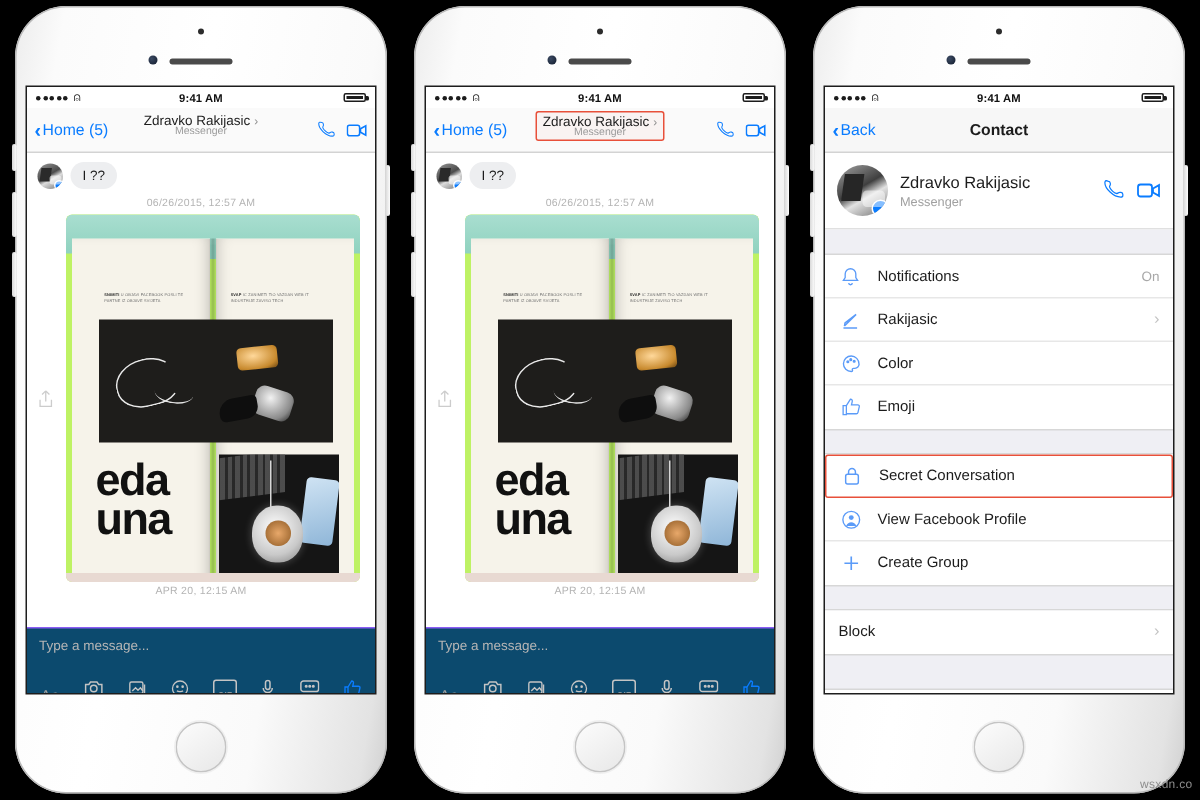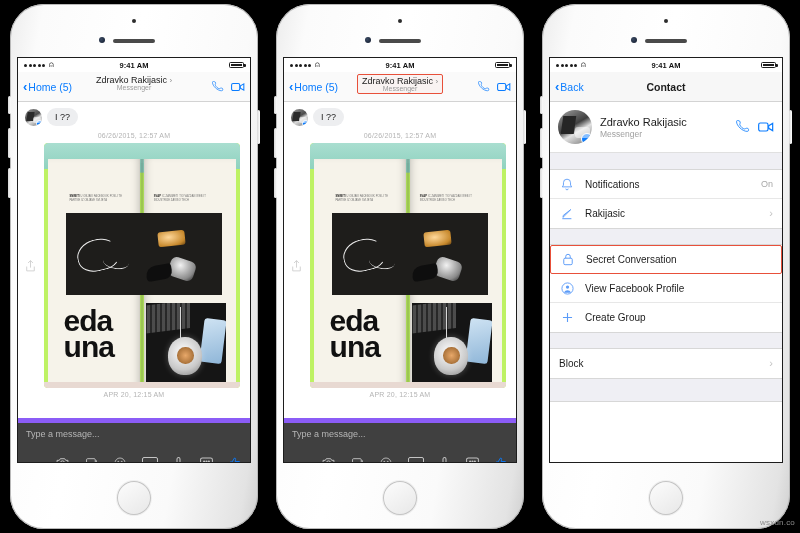--- a/index.html
+++ b/index.html
@@ -135,21 +135,21 @@
   .applelog { position:absolute; left:28%; top:34px; width:34px; height:38px;
           background:radial-gradient(circle at 45% 40%, #ffffff, #c9c9c9 60%, #7d7d7d);
           border-radius:48% 48% 46% 46%; box-shadow:0 0 6px rgba(255,255,255,.25); }
   .applelog::after{ content:""; position:absolute; left:26%; top:26%; width:48%; height:44%;
           border-radius:50%; background:radial-gradient(circle,#e8a86a,#8e5a24); }
   .chain { position:absolute; left:43%; top:4px; width:1px; height:32px; background:#d8d8d8; }
   .bot-shade { position:absolute; left:0; right:0; bottom:0; height:6px; background:#e8d9d2; }
 
   
   .composer { position:absolute; left:0; right:0; bottom:0; height:44px;
-              background:#404040; border-top:5px solid #8b5cf6; }
+              background:#0c4a6e; border-top:1px solid #8b5cf6; }
   .inputrow { height:22px; display:flex; align-items:center; padding:0 8px;
               font-size:9px; color:#b5b5b5; }
   .toolrow { height:21px; display:flex; justify-content:space-between;
              padding:0 9px; color:#c4c4c4;margin-top:12px; }
   .tool { display:flex; align-items:center; justify-content:center; }
   .tool.aa { font-size:10.5px; color:#9e9e9e; font-weight:500; }
   .tool.gif { font-size:5.5px; border:1.1px solid #c4c4c4; border-radius:2px;
               padding:1px 2px; letter-spacing:.2px; color:#b0b0b0; font-weight:bold; }
 
   
@@ -511,20 +511,39 @@
         <div class="c-row">
           <span class="c-ic">
             <svg width="13" height="13" viewBox="0 0 20 20" fill="none" stroke="#5b9bf8" stroke-width="1.5">
                 <path d="M3 16L15 4M3 16l.6-3.2L15 4"></path>
                 <path d="M2 18h14"></path>
               </svg>
           </span>
           <span class="c-label">Rakijasic</span>
           <span class="c-chev">›</span>
         </div>
+        <div class="c-row">
+          <span class="c-ic">
+            <svg width="13" height="13" viewBox="0 0 20 20" fill="none" stroke="#5b9bf8" stroke-width="1.4">
+                <path d="M10 2a8 8 0 1 0 0 16c1.2 0 1.6-.8 1.2-1.5-.5-.9.2-1.8 1.2-1.8h1.4A4.2 4.2 0 0 0 18 10.4C18 5.8 14.4 2 10 2z"></path>
+                <circle cx="6.5" cy="8" r=".9" fill="#5b9bf8"></circle>
+                <circle cx="9.5" cy="5.8" r=".9" fill="#5b9bf8"></circle>
+                <circle cx="13" cy="7.5" r=".9" fill="#5b9bf8"></circle>
+              </svg>
+          </span>
+          <span class="c-label">Color</span>
+        </div>
+        <div class="c-row">
+          <span class="c-ic">
+            <svg width="13" height="13" viewBox="0 0 24 24" fill="none" stroke="#5b9bf8" stroke-width="1.6">
+                <path d="M6 10v11H2V10zM6 10l5-8c1.8 0 2.6 1.2 2.2 3l-.9 4H20c1.3 0 2.2 1 1.9 2.3l-1.6 7c-.2 1-1 1.7-2 1.7H6z"></path>
+              </svg>
+          </span>
+          <span class="c-label">Emoji</span>
+        </div>
       </div>
 
       <div class="c-gap t"></div>
 
       <div class="c-list">
         <div class="c-row hl">
           <span class="c-ic">
             <svg width="12" height="13" viewBox="0 0 18 20" fill="none" stroke="#5b9bf8" stroke-width="1.5">
                 <rect x="2.5" y="8" width="13" height="10" rx="2"></rect>
                 <path d="M5.5 8V5.5a3.5 3.5 0 0 1 7 0V8"></path>

